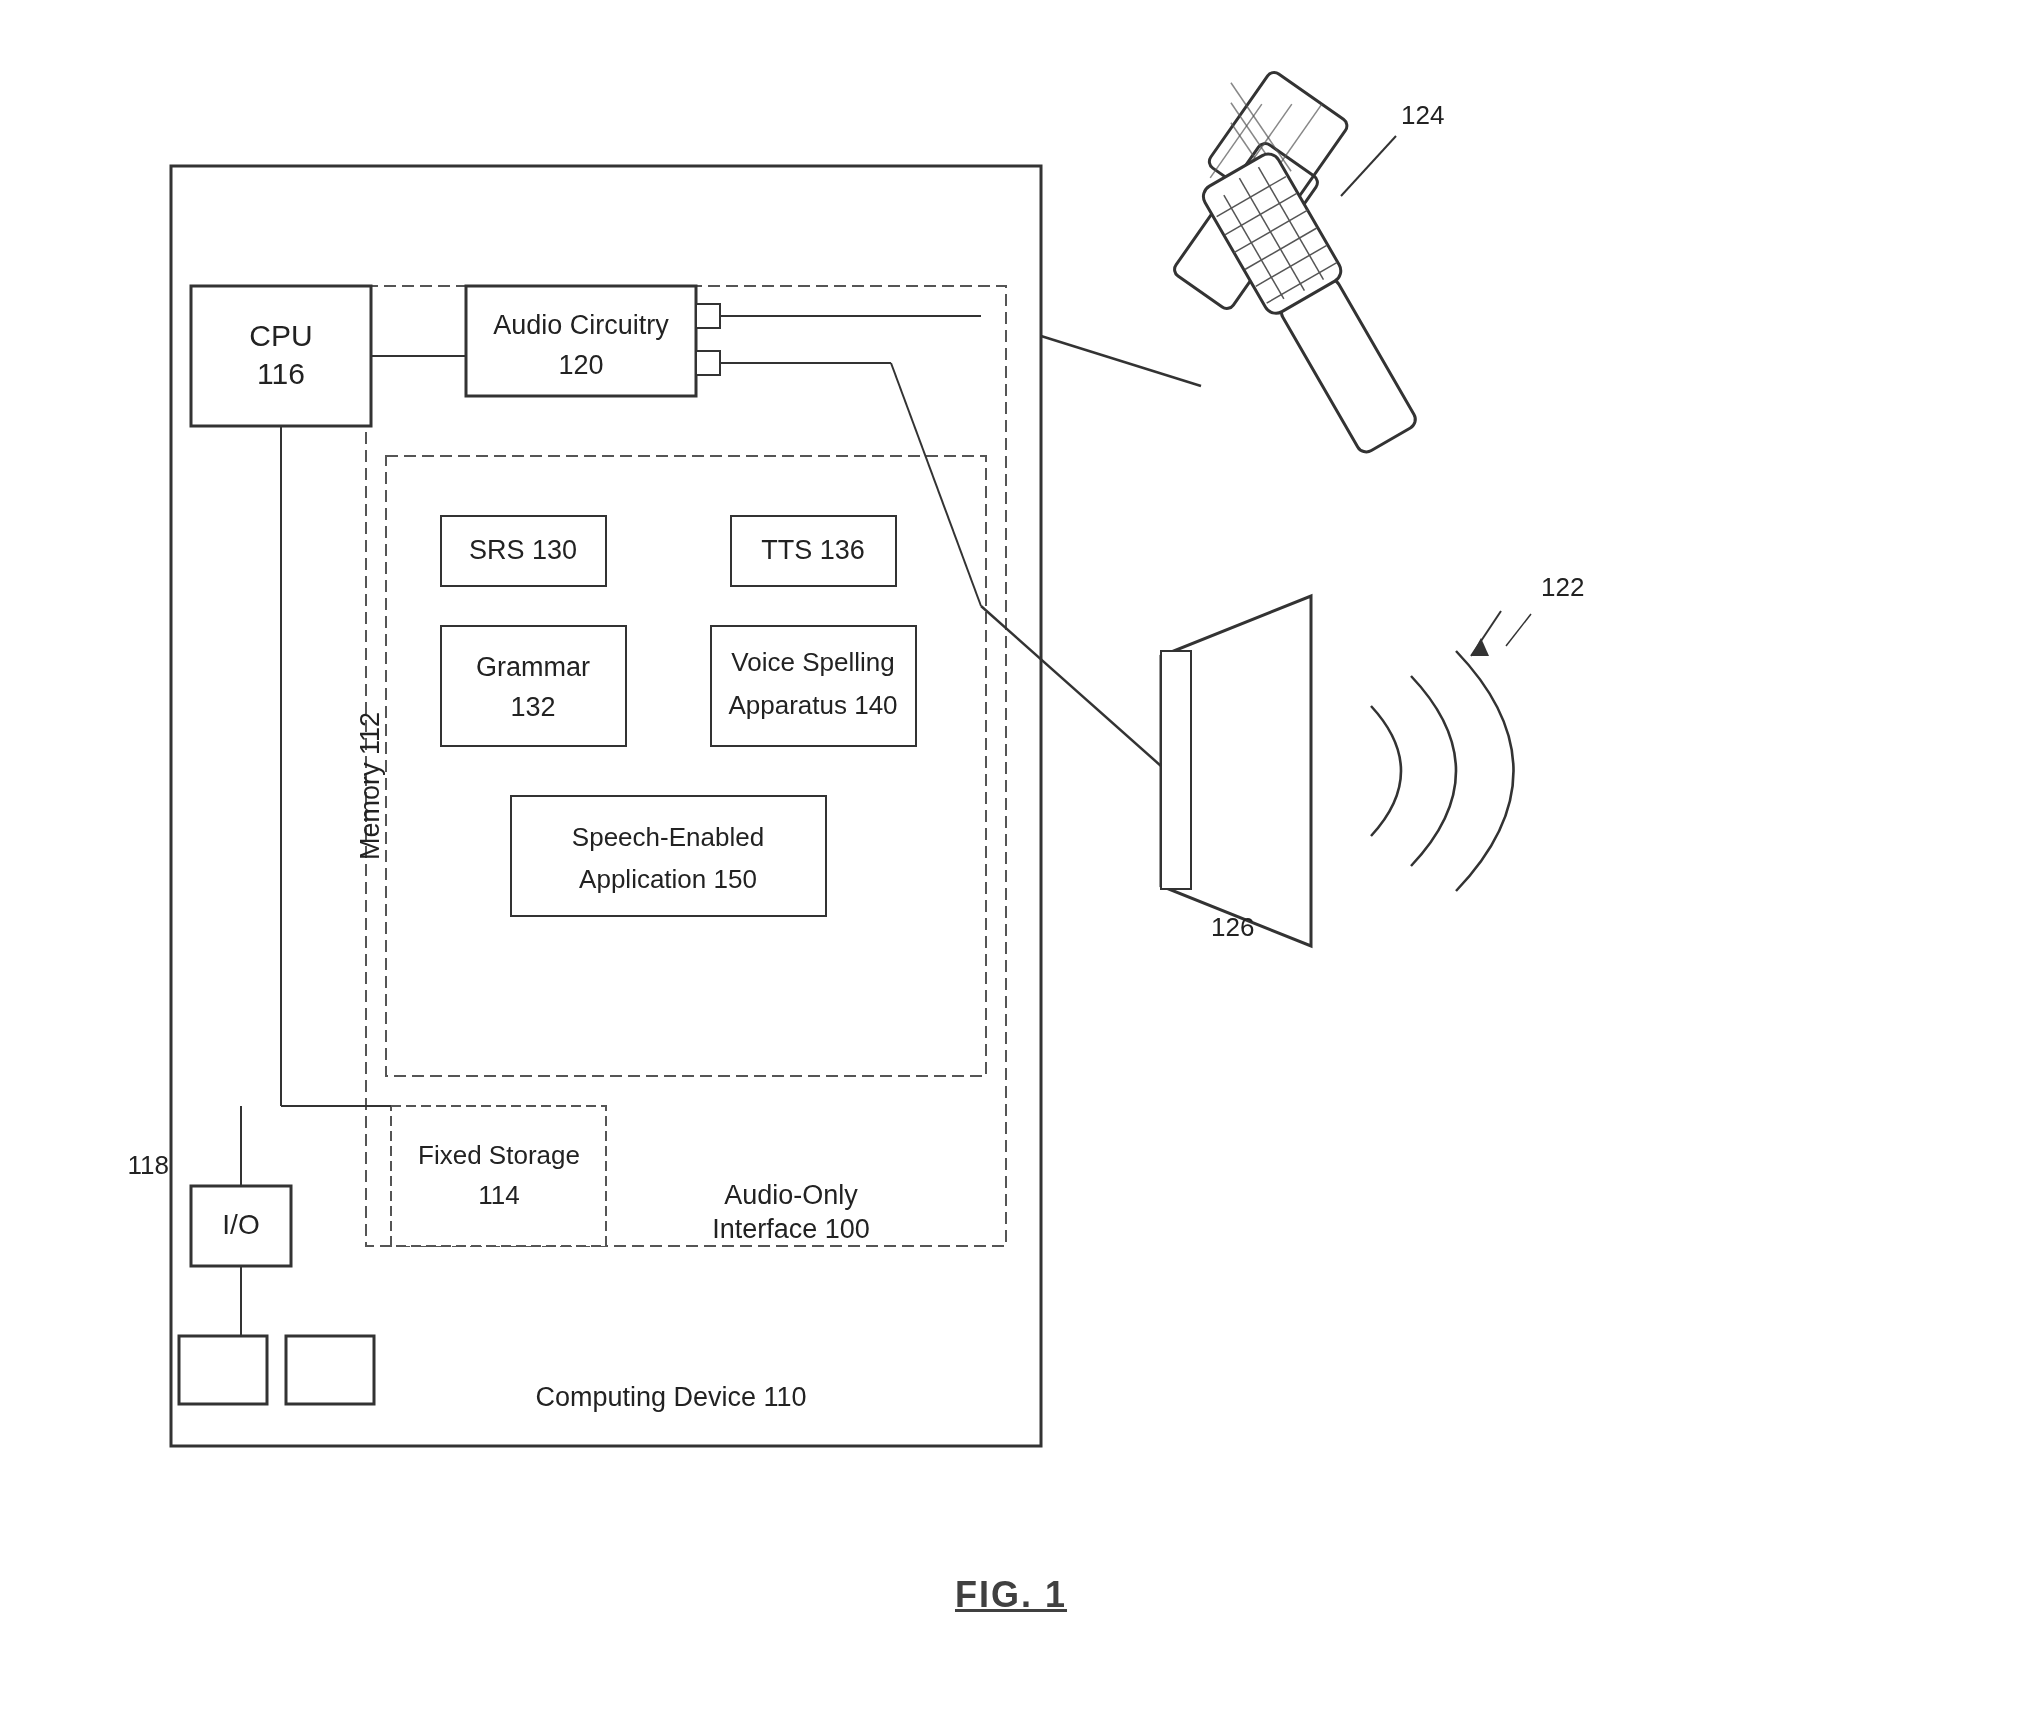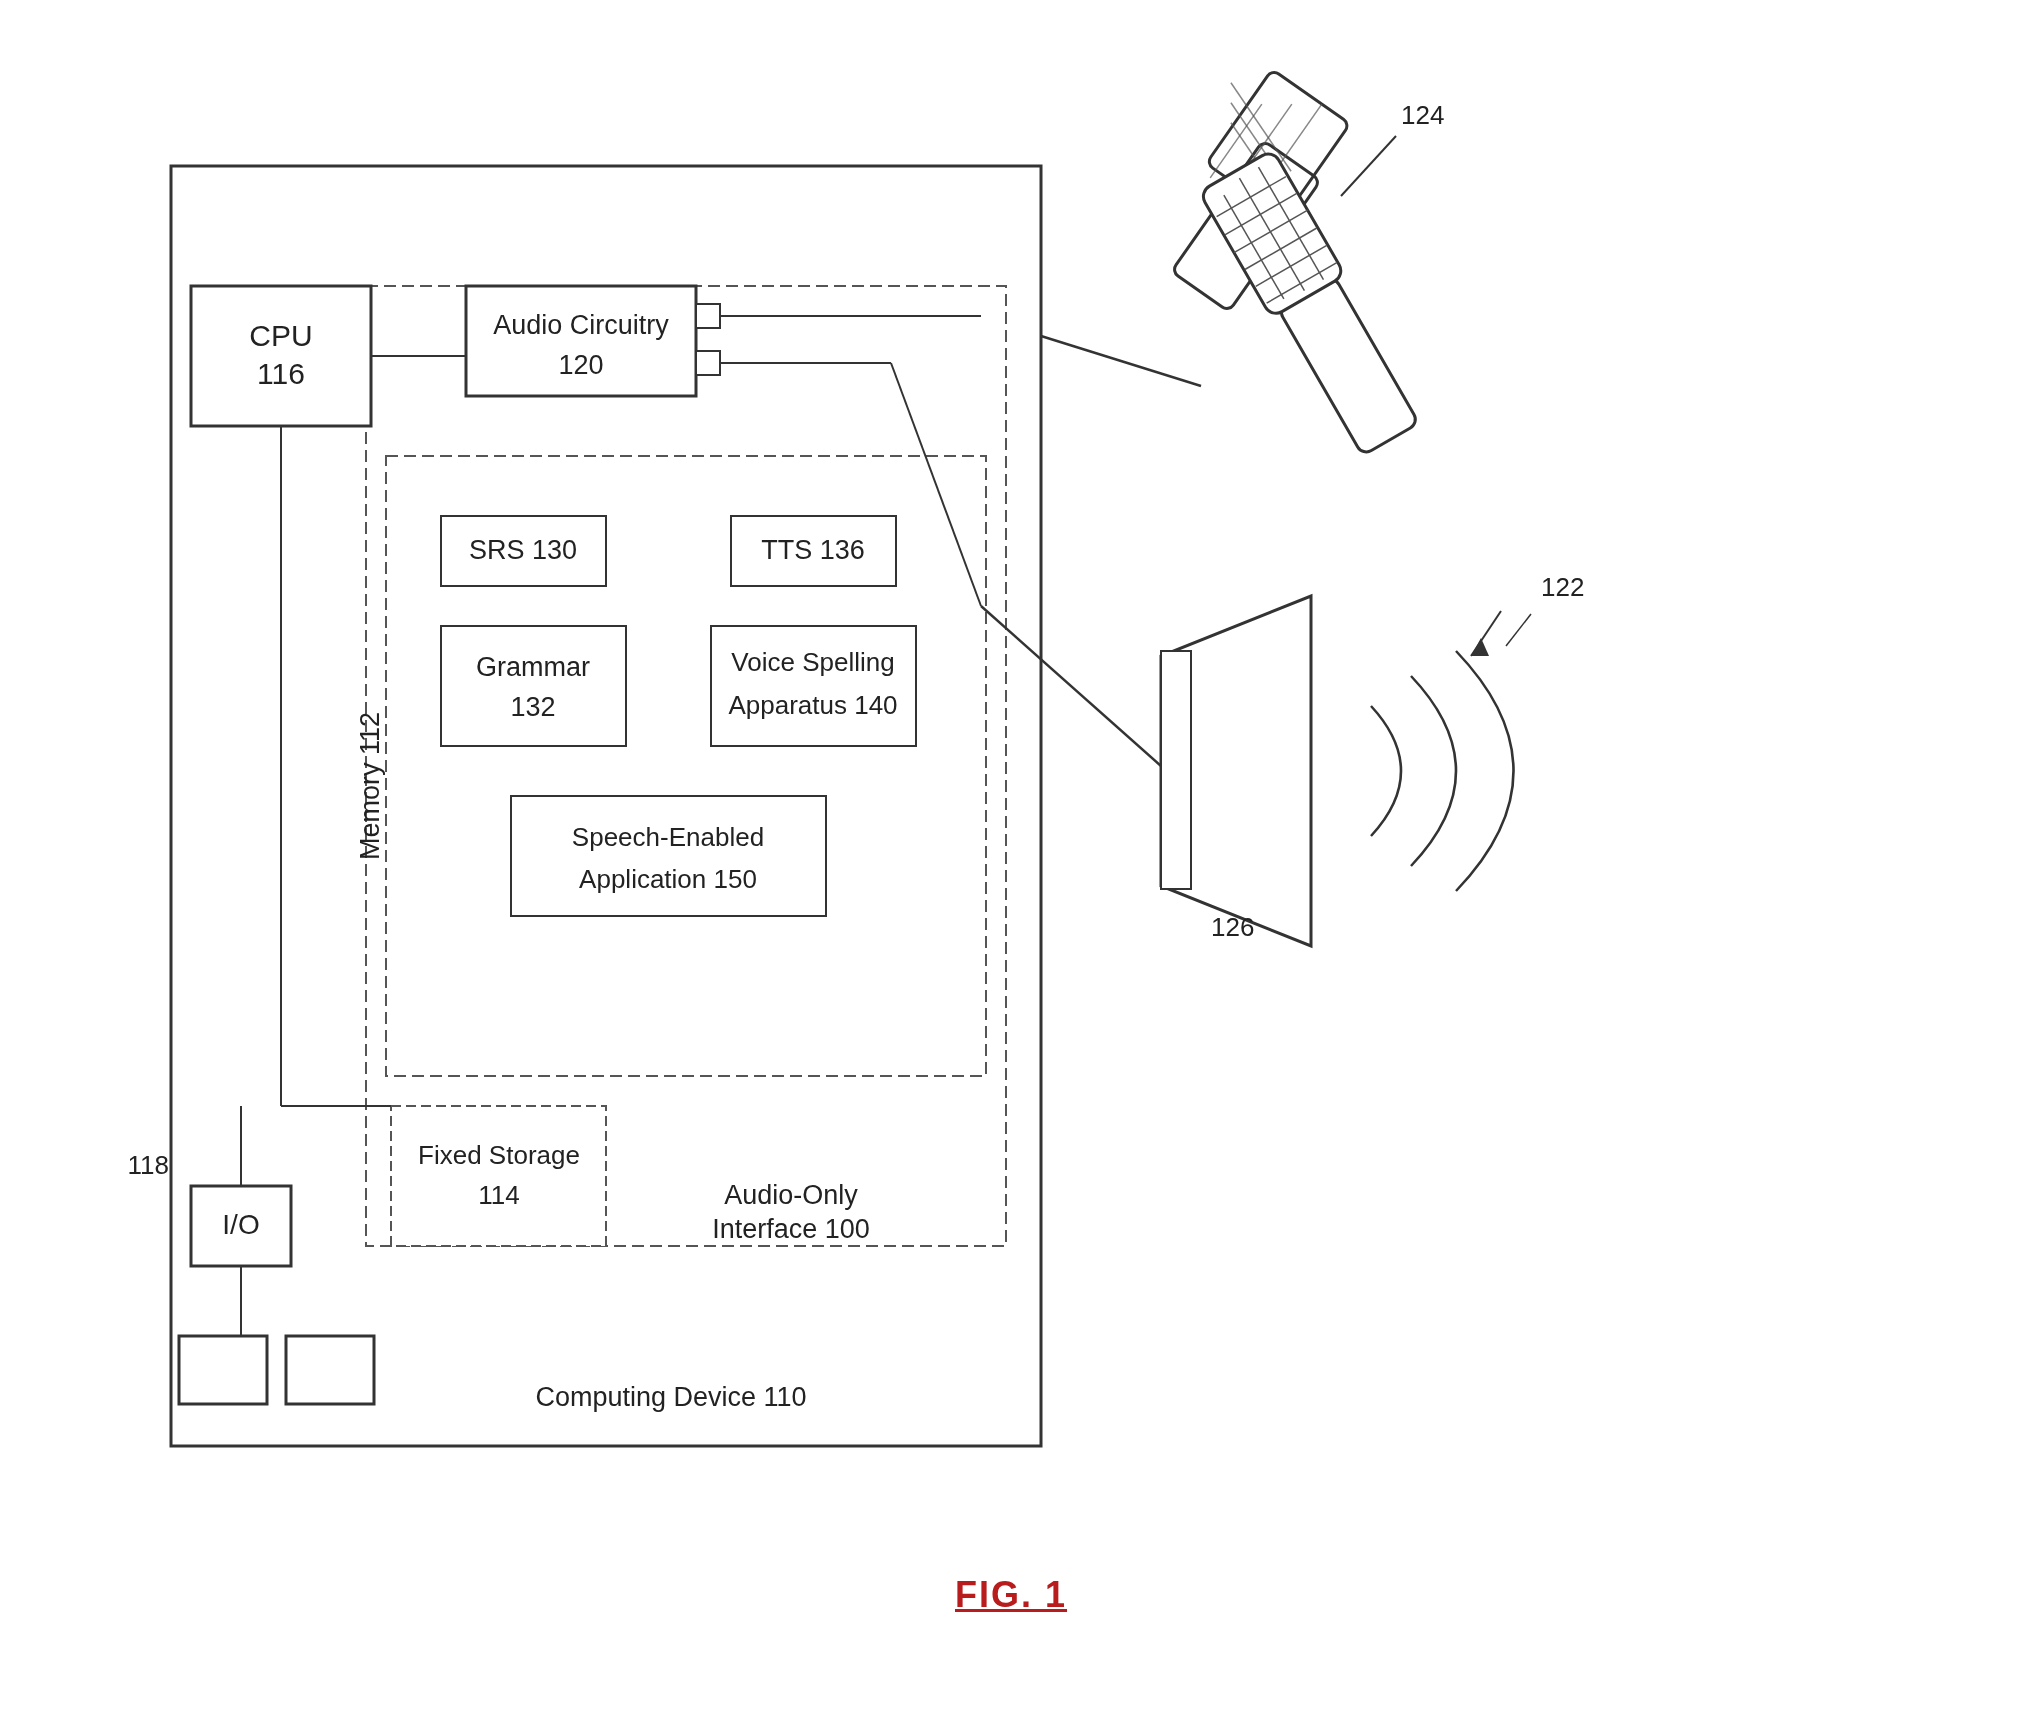--- a/index.html
+++ b/index.html
@@ -34,21 +34,21 @@
       bottom: 30px;
       left: 50%;
       transform: translateX(-50%);
       text-align: center;
     }
 
     .fig-caption-text {
       font-size: 36px;
       font-weight: bold;
       text-decoration: underline;
-      color: #b91c1c;
+      color: #404040;
       letter-spacing: 2px;
     }
 
     
     .svg-overlay {
       position: absolute;
       top: 0;
       left: 0;
       width: 100%;
       height: 100%;

